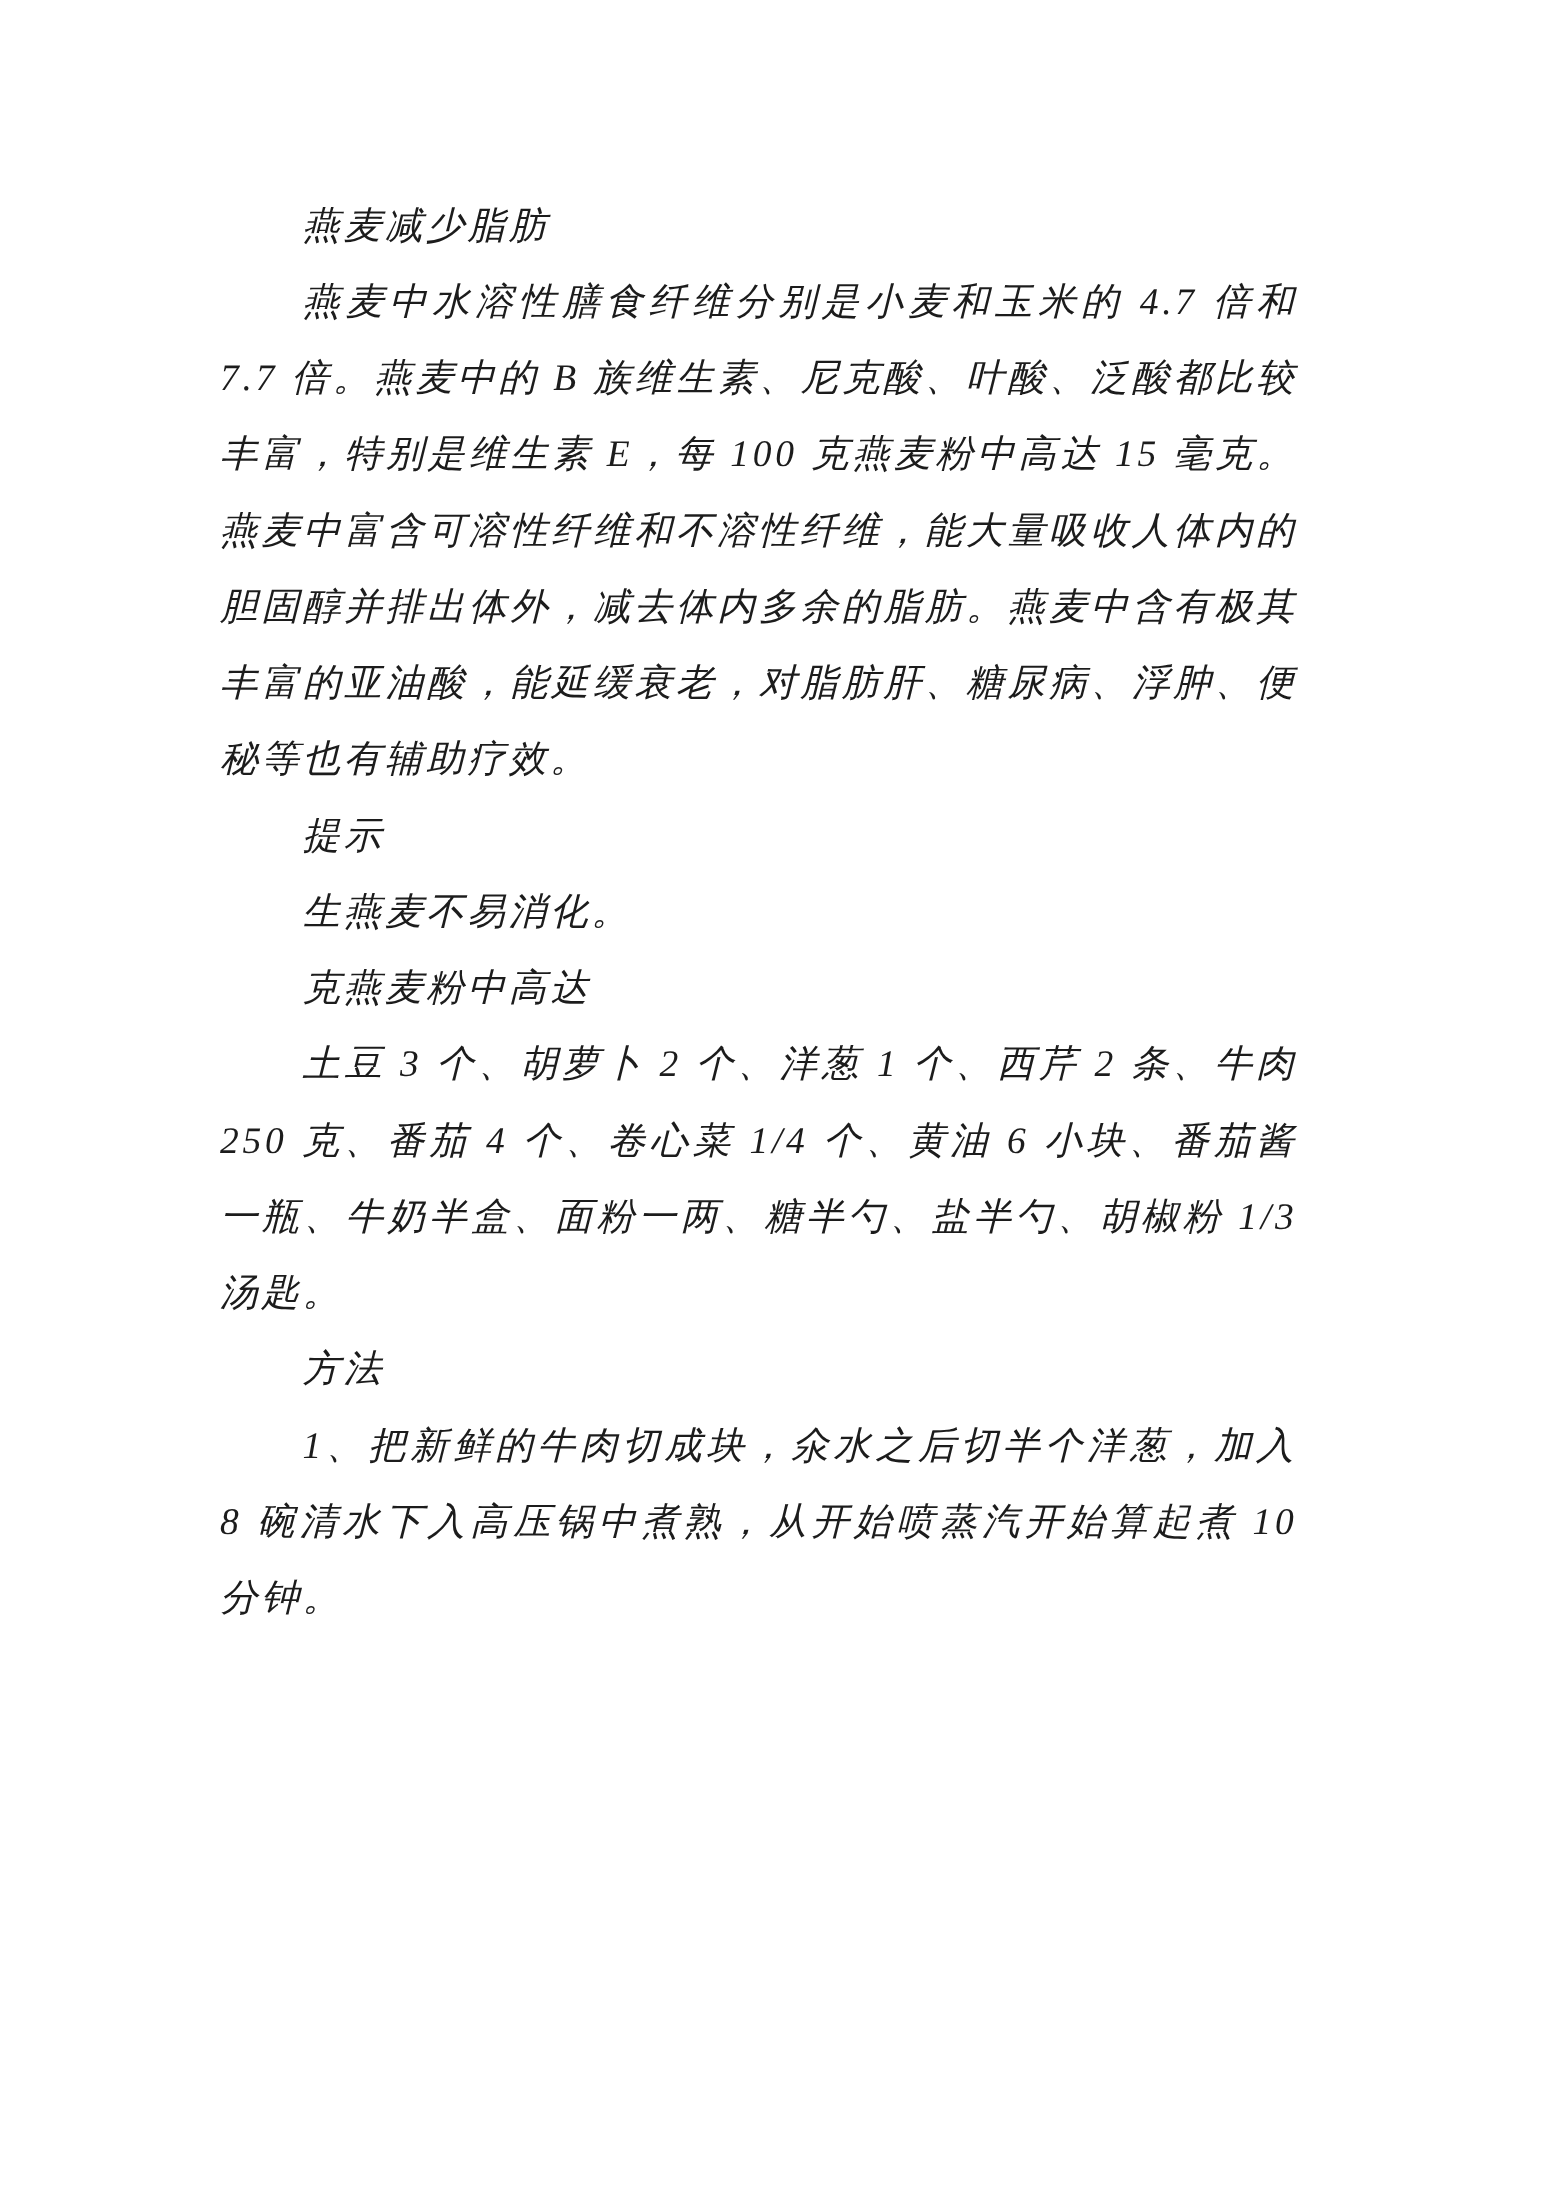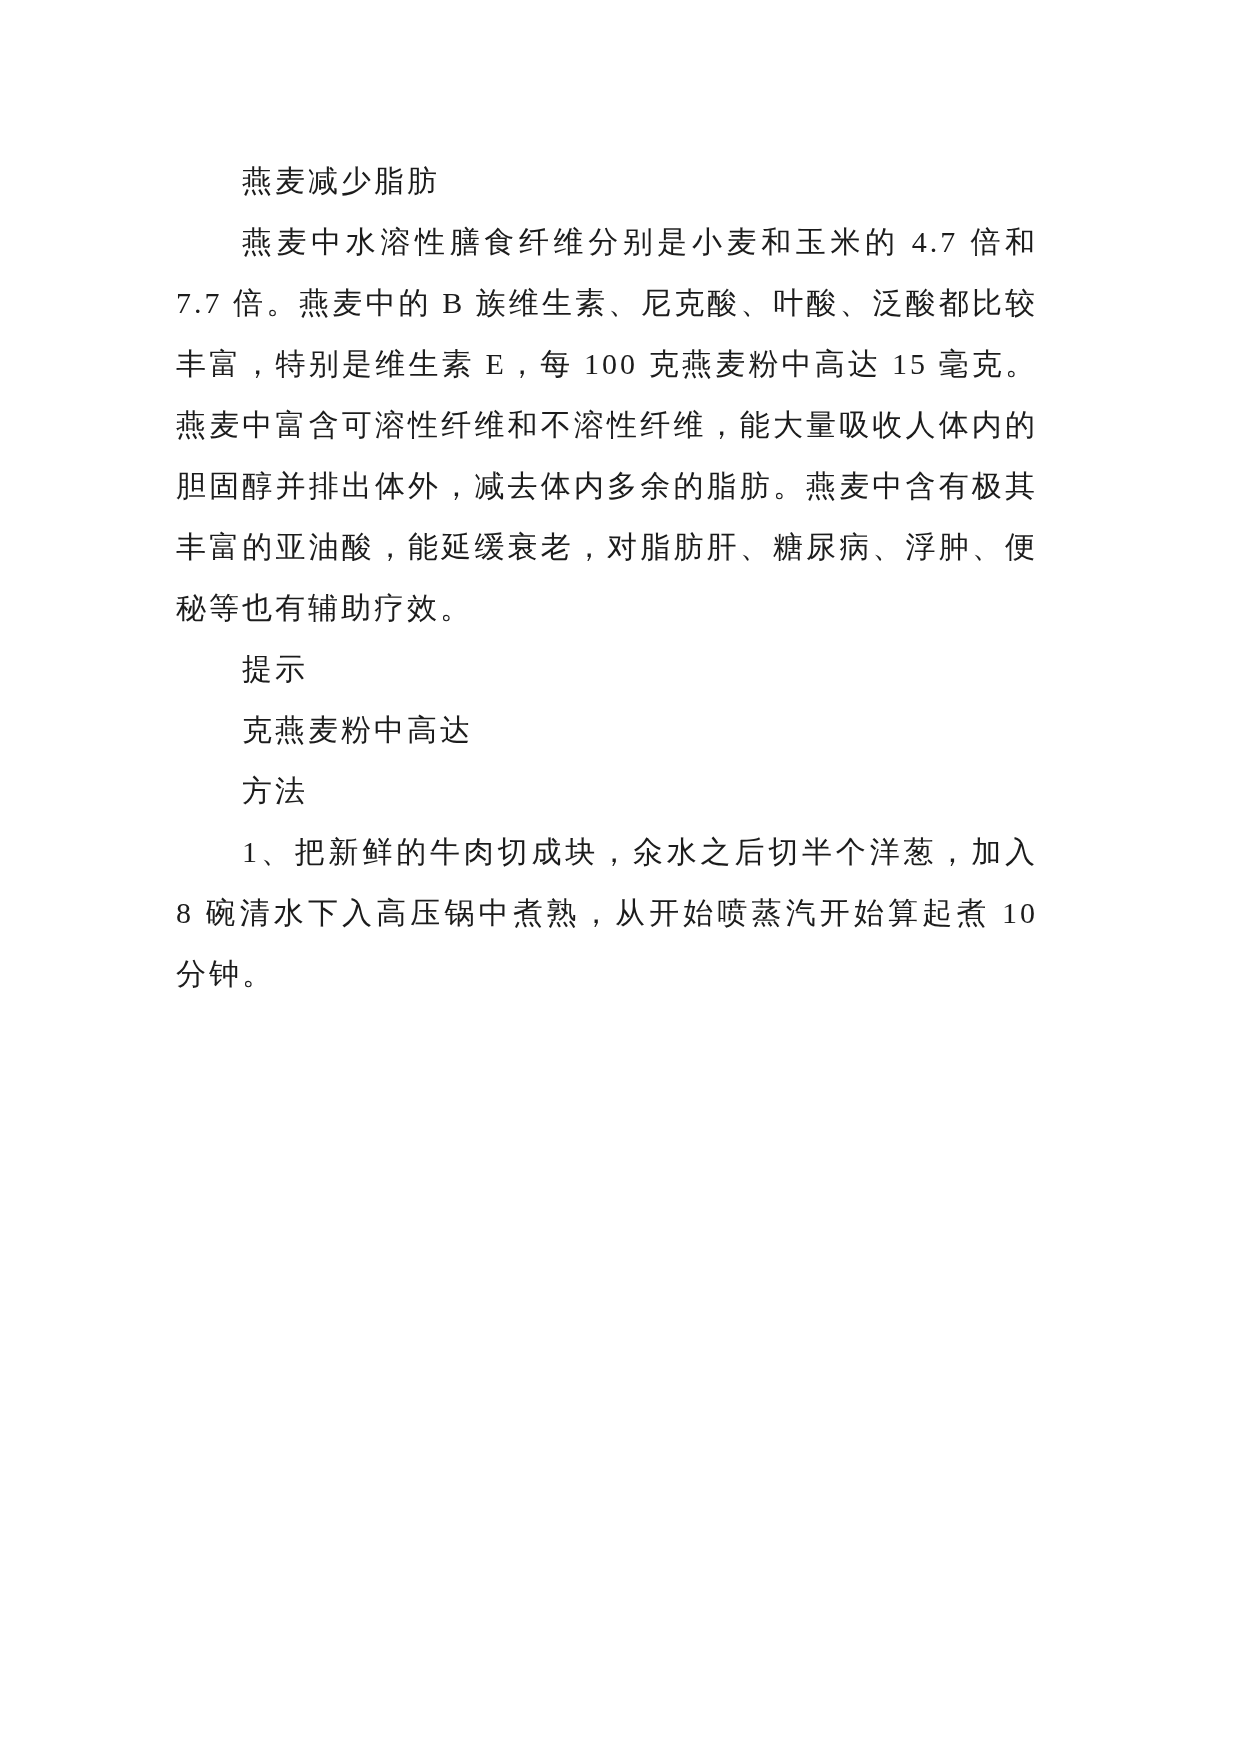--- a/index.html
+++ b/index.html
@@ -23,25 +23,28 @@
     font-size: 30px;
     line-height: 61px;
     letter-spacing: 3px;
     text-align: justify;
     text-justify: inter-character;
   }
   .doc p {
     margin: 0;
     padding: 0;
     text-indent: 2.2em;
+    font-style: italic;
   }
 </style>
 </head>
 <body>
 
 <div class="doc">
   <p>燕麦减少脂肪</p>
   <p>燕麦中水溶性膳食纤维分别是小麦和玉米的 4.7 倍和 7.7 倍。燕麦中的 B 族维生素、尼克酸、叶酸、泛酸都比较丰富，特别是维生素 E，每 100 克燕麦粉中高达 15 毫克。燕麦中富含可溶性纤维和不溶性纤维，能大量吸收人体内的胆固醇并排出体外，减去体内多余的脂肪。燕麦中含有极其丰富的亚油酸，能延缓衰老，对脂肪肝、糖尿病、浮肿、便秘等也有辅助疗效。</p>
   <p>提示</p>
+  <p>生燕麦不易消化。</p>
   <p>克燕麦粉中高达</p>
+  <p>土豆 3 个、胡萝卜 2 个、洋葱 1 个、西芹 2 条、牛肉 250 克、番茄 4 个、卷心菜 1/4 个、黄油 6 小块、番茄酱一瓶、牛奶半盒、面粉一两、糖半勺、盐半勺、胡椒粉 1/3 汤匙。</p>
   <p>方法</p>
   <p>1、把新鲜的牛肉切成块，氽水之后切半个洋葱，加入 8 碗清水下入高压锅中煮熟，从开始喷蒸汽开始算起煮 10 分钟。</p>
 </div>
 
 </body></html>

